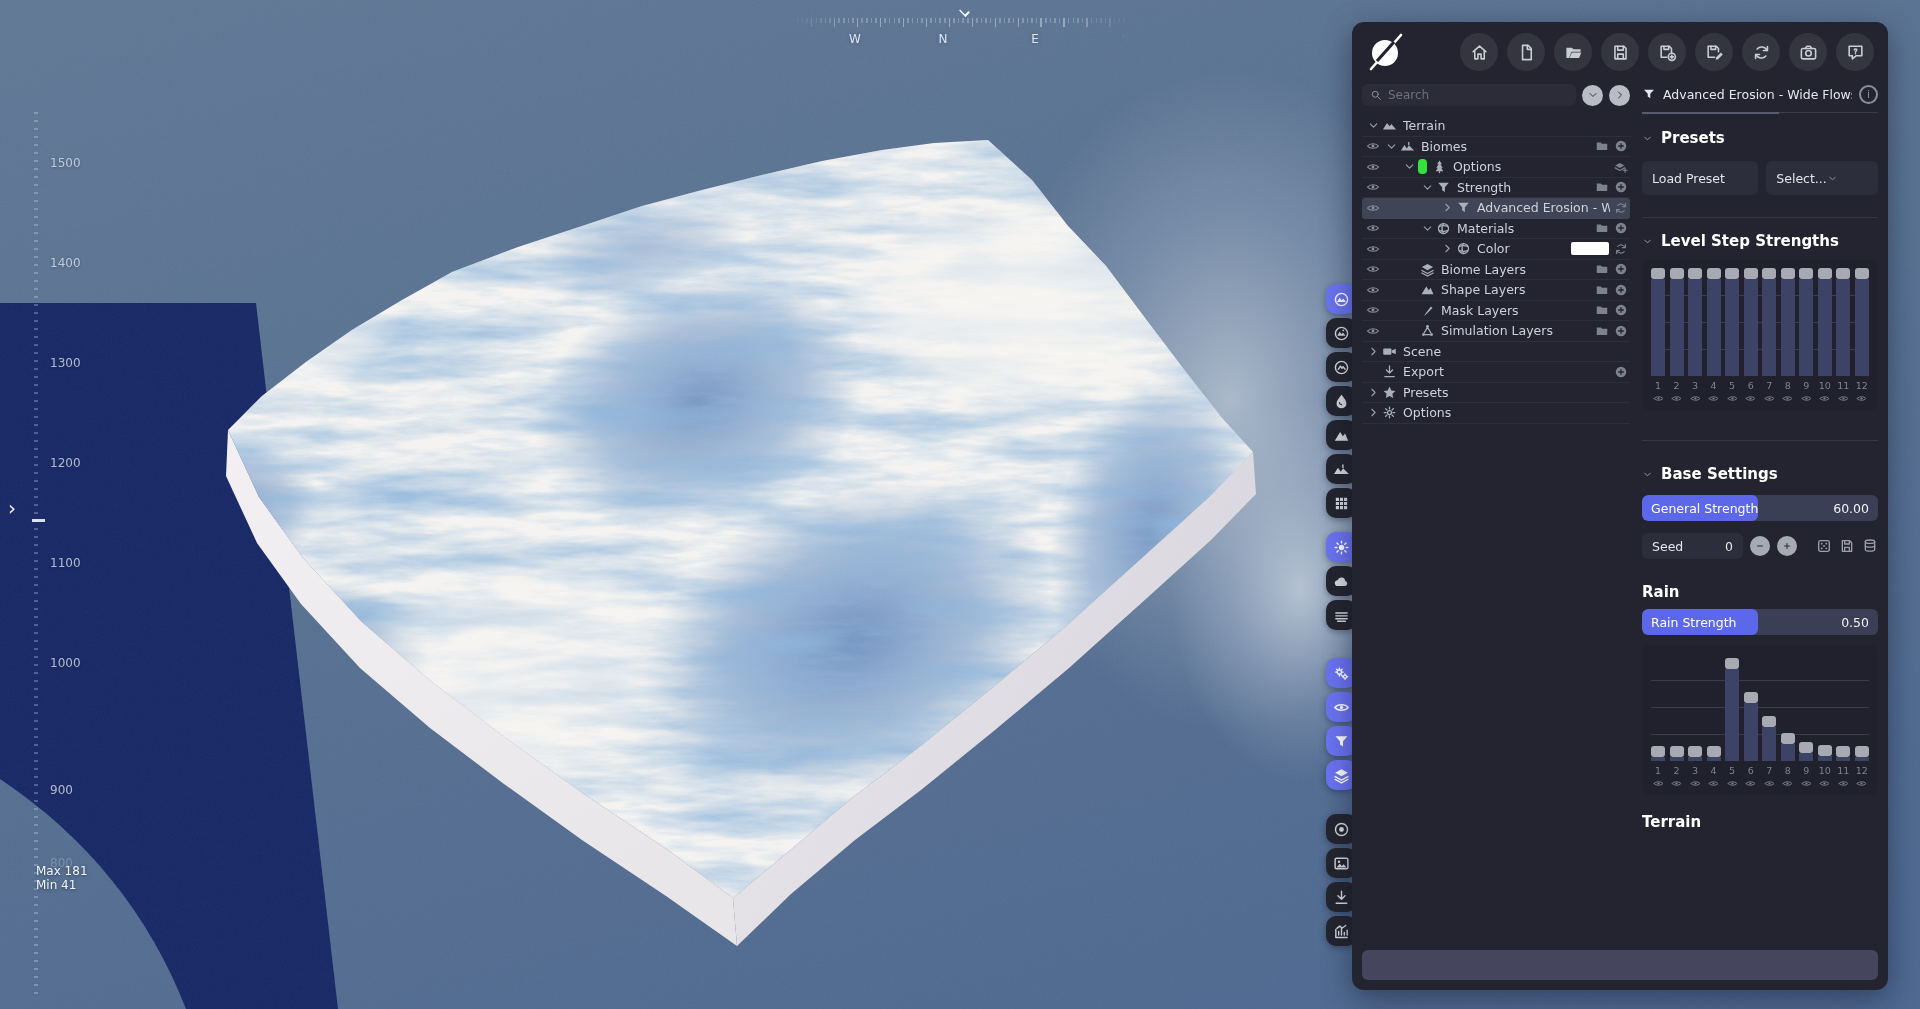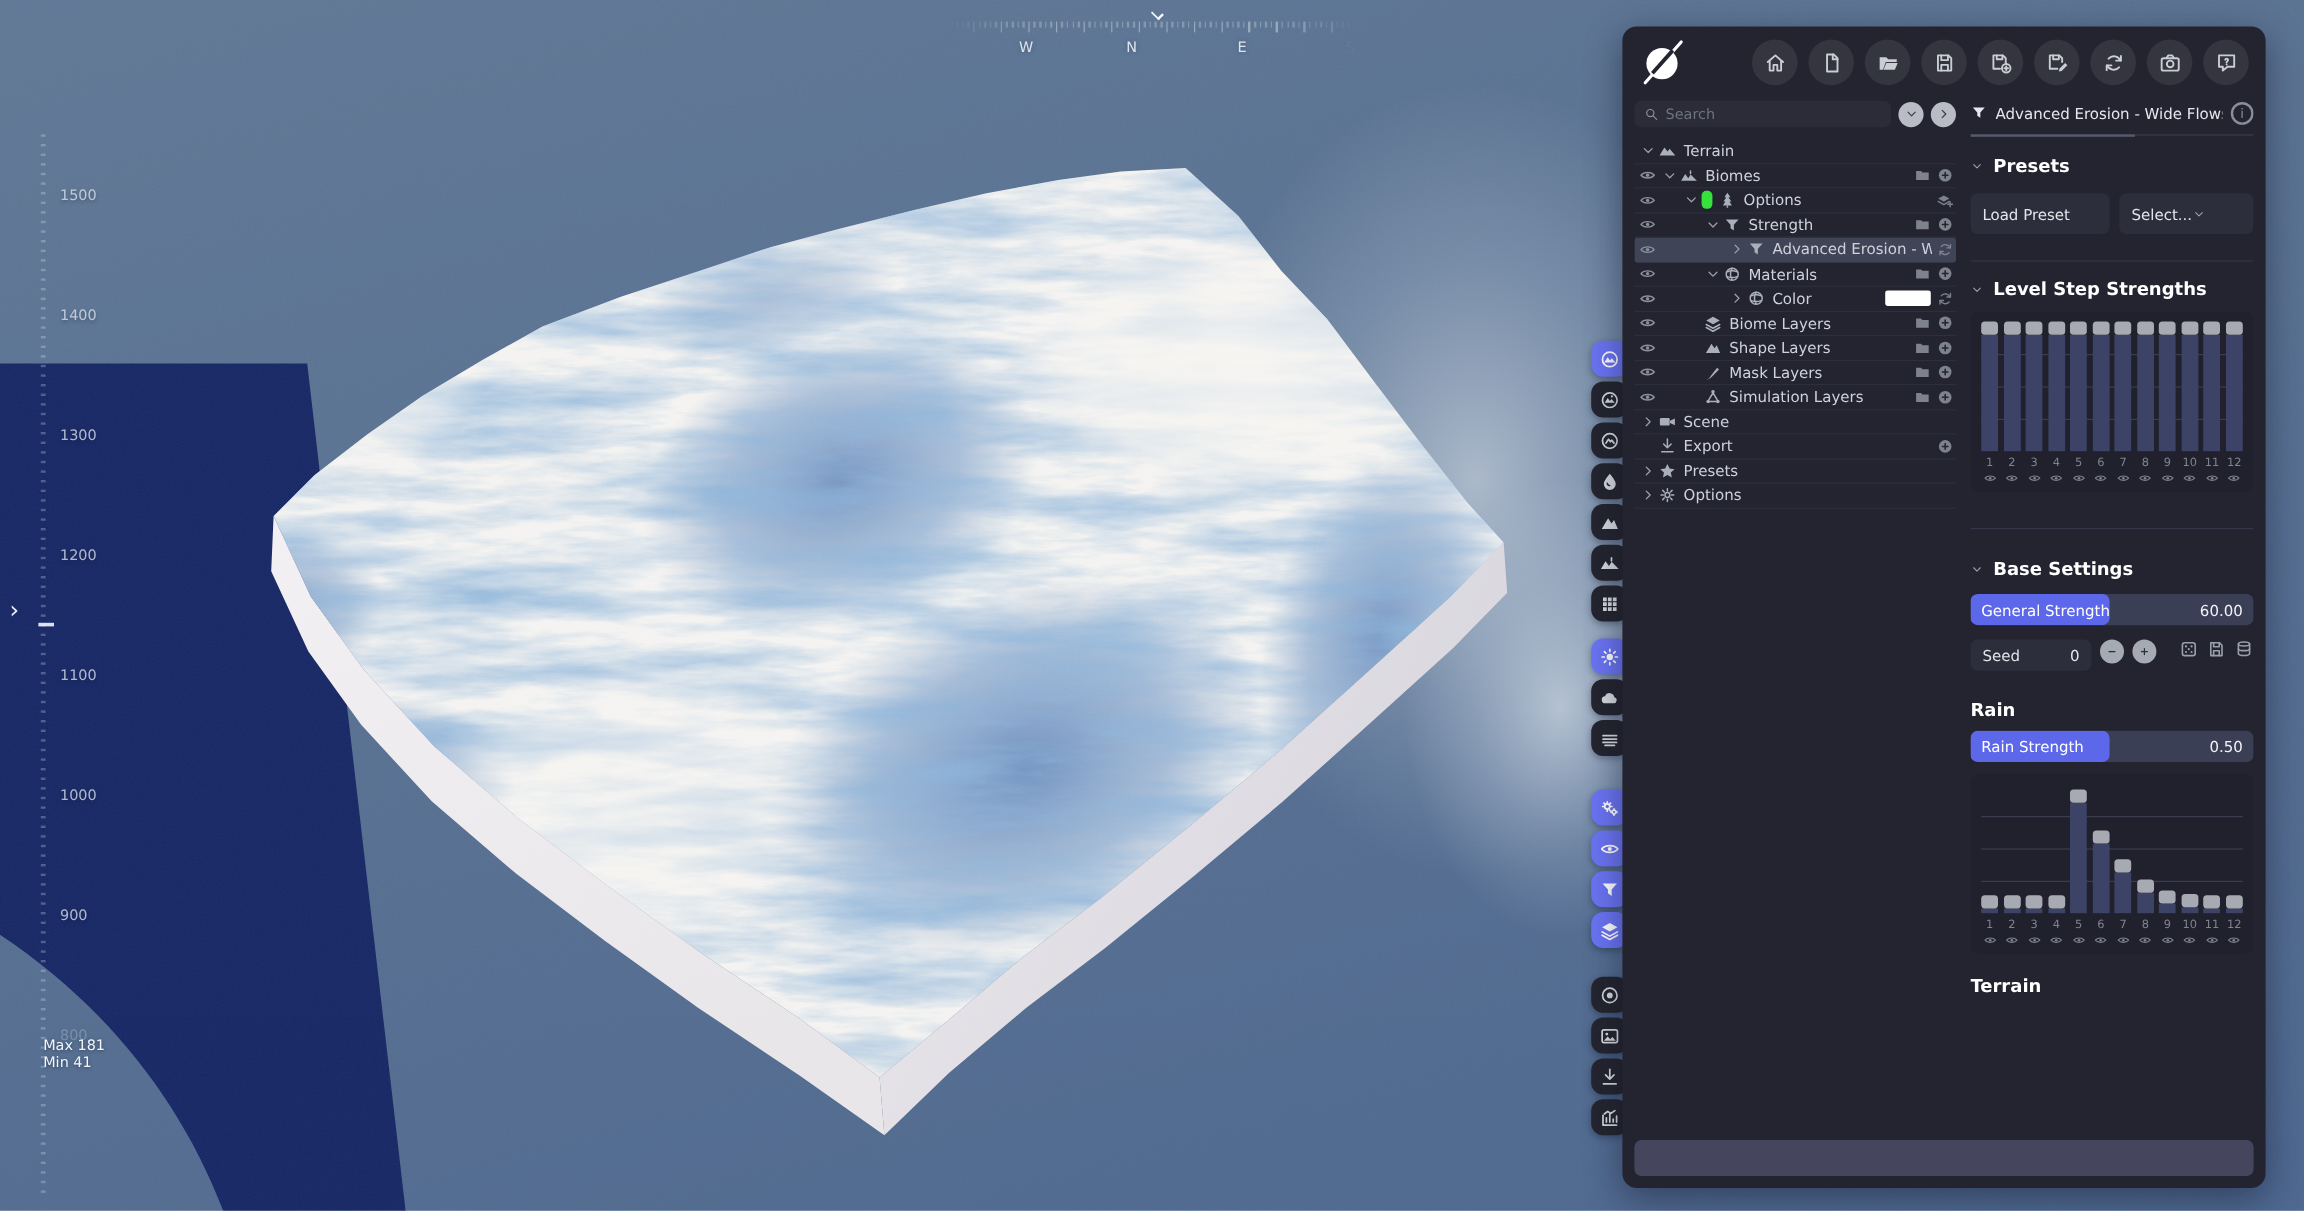--- a/index.html
+++ b/index.html
@@ -83,21 +83,21 @@
   .sec-heading .chev { color:#9aa0ab; width:11px; height:11px; }
   .set-row { display:flex; gap:8px; }
   .cell { background:#2c2e3b; border-radius:6px; color:#e3e6eb; font-size:12.5px; display:flex; align-items:center; padding:0 10px; }
   .cell.label-cell { flex:1.05; height:34px; }
   .cell.drop-cell { flex:1; height:34px; cursor:pointer; }
   .drop-cell .chev { width:11px; height:11px; color:#9aa0ab; }
   .sliderbar { position:relative; height:26px; background:#3a3f55; border-radius:6px; overflow:hidden; cursor:pointer; }
   .sliderbar .fill { position:absolute; left:0; top:0; bottom:0; background:#5c67ea; border-radius:6px; }
   .sliderbar .sl-label { position:absolute; left:9px; top:0; bottom:0; display:flex; align-items:center; color:#fff; font-size:12.5px; }
   .sliderbar .sl-value { position:absolute; right:9px; top:0; bottom:0; display:flex; align-items:center; color:#f0f1f5; font-size:12.5px; }
-  .seed-row { display:flex; align-items:flex-start; gap:7px; }
+  .seed-row { display:flex; align-items:center; gap:7px; }
   .seed-cell { flex:1; height:26px; background:#2c2e3b; border-radius:6px; display:flex; align-items:center; justify-content:space-between; padding:0 10px; color:#e3e6eb; font-size:12.5px; }
   .mini-round { width:20px; height:20px; border-radius:50%; background:#a6aab3; color:#2b2d38; display:flex; align-items:center; justify-content:center; cursor:pointer; flex:none; }
   .mini-round svg { width:12px; height:12px; }
   .seed-icons { display:flex; gap:7px; margin-left:12px; color:#9aa0ab; }
   .seed-icons svg { width:16px; height:16px; cursor:pointer; }
   .divider { height:1px; background:#34364a; }
 
   
   .chart-panel { background:#20212c; border-radius:8px; padding:8px 9px 6px 9px; position:relative; }
   .chart-grid { position:absolute; left:9px; right:9px; top:8px; height:108px; }
@@ -589,21 +589,21 @@
       <span class="elev-tick" style="top: 856px; width: 4px; opacity: 0.5;"></span>
       <span class="elev-tick" style="top: 864px; width: 4px; opacity: 0.5;"></span>
       <span class="elev-tick" style="top: 872px; width: 4px; opacity: 0.5;"></span>
       <span class="elev-tick" style="top: 880px; width: 4px; opacity: 0.5;"></span>
       <span class="elev-label" style="top: 51px;">1500</span>
       <span class="elev-label" style="top: 151px;">1400</span>
       <span class="elev-label" style="top: 251px;">1300</span>
       <span class="elev-label" style="top: 351px;">1200</span>
       <span class="elev-label" style="top: 451px;">1100</span>
       <span class="elev-label" style="top: 551px;">1000</span>
-      <span class="elev-label" style="top: 651px;">900</span>
+      <span class="elev-label" style="top: 678px;">900</span>
       <span class="elev-label faint" style="top: 751px;">800</span>
       <span class="elev-marker" style="top: 407px;"></span>
     </div>
 
   <div class="minmax">
     <div>Max 181</div>
     <div>Min 41</div>
   </div>
 
   <div class="collapse-arrow">›</div>

